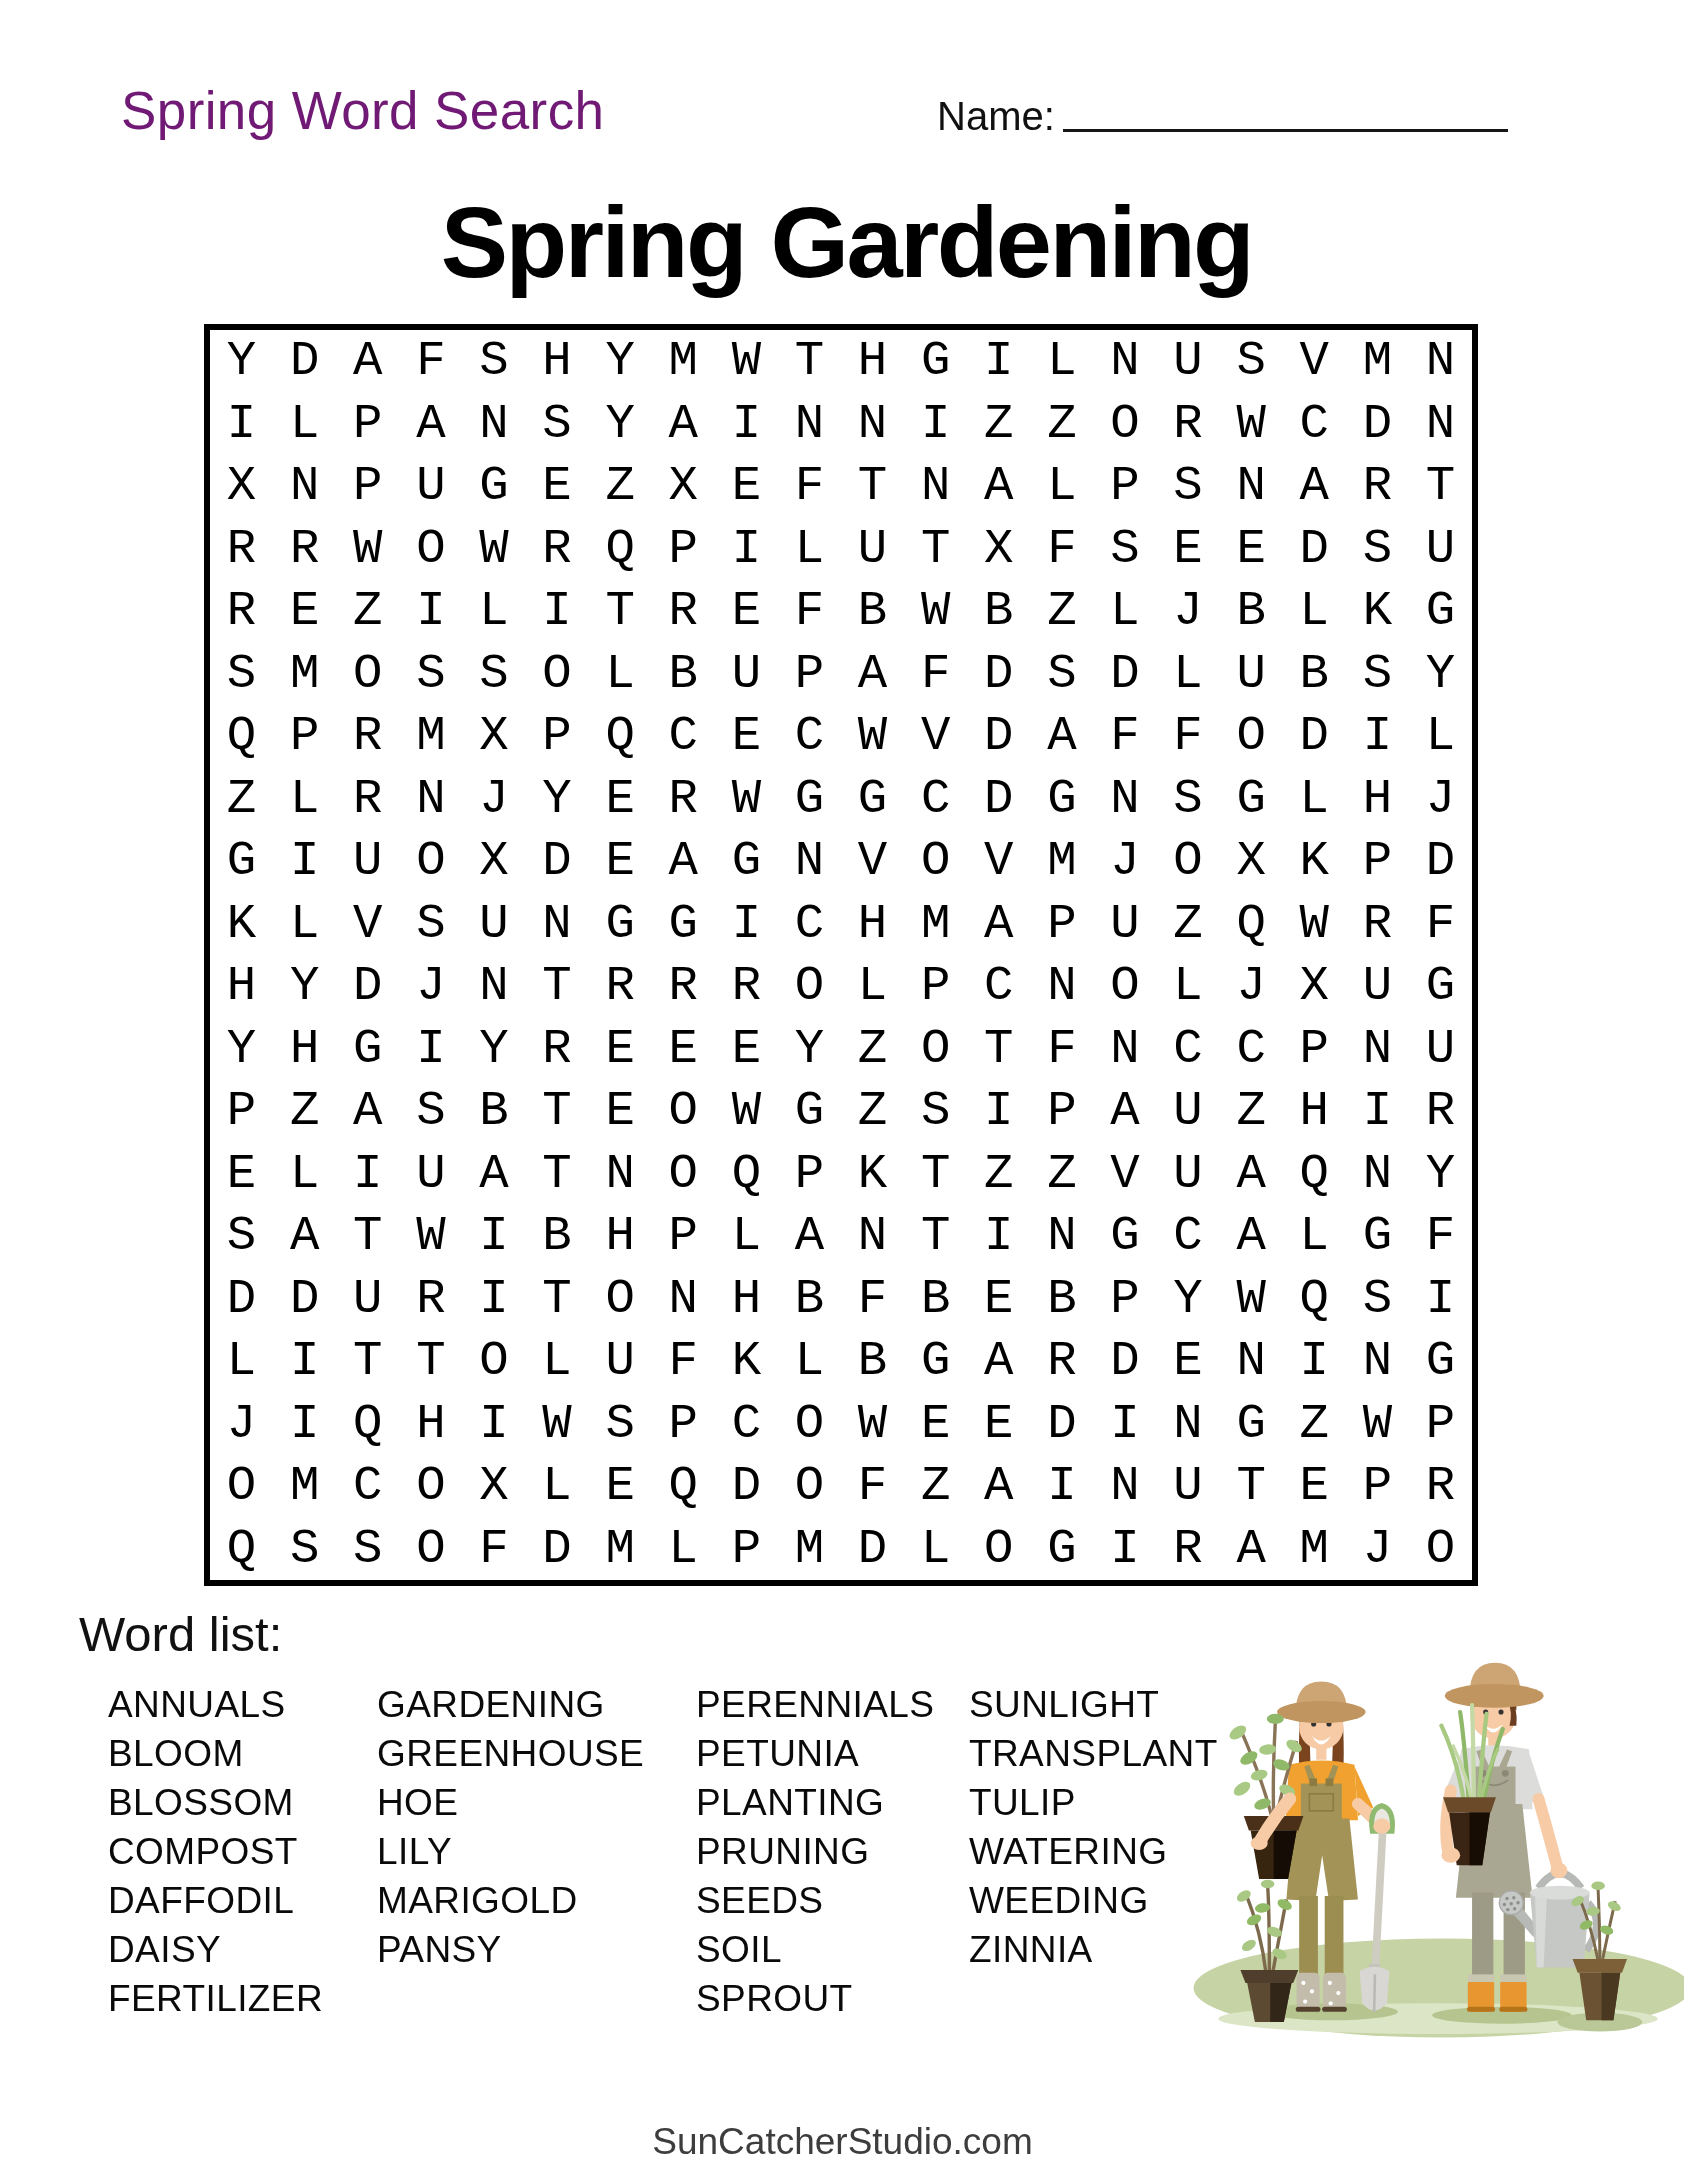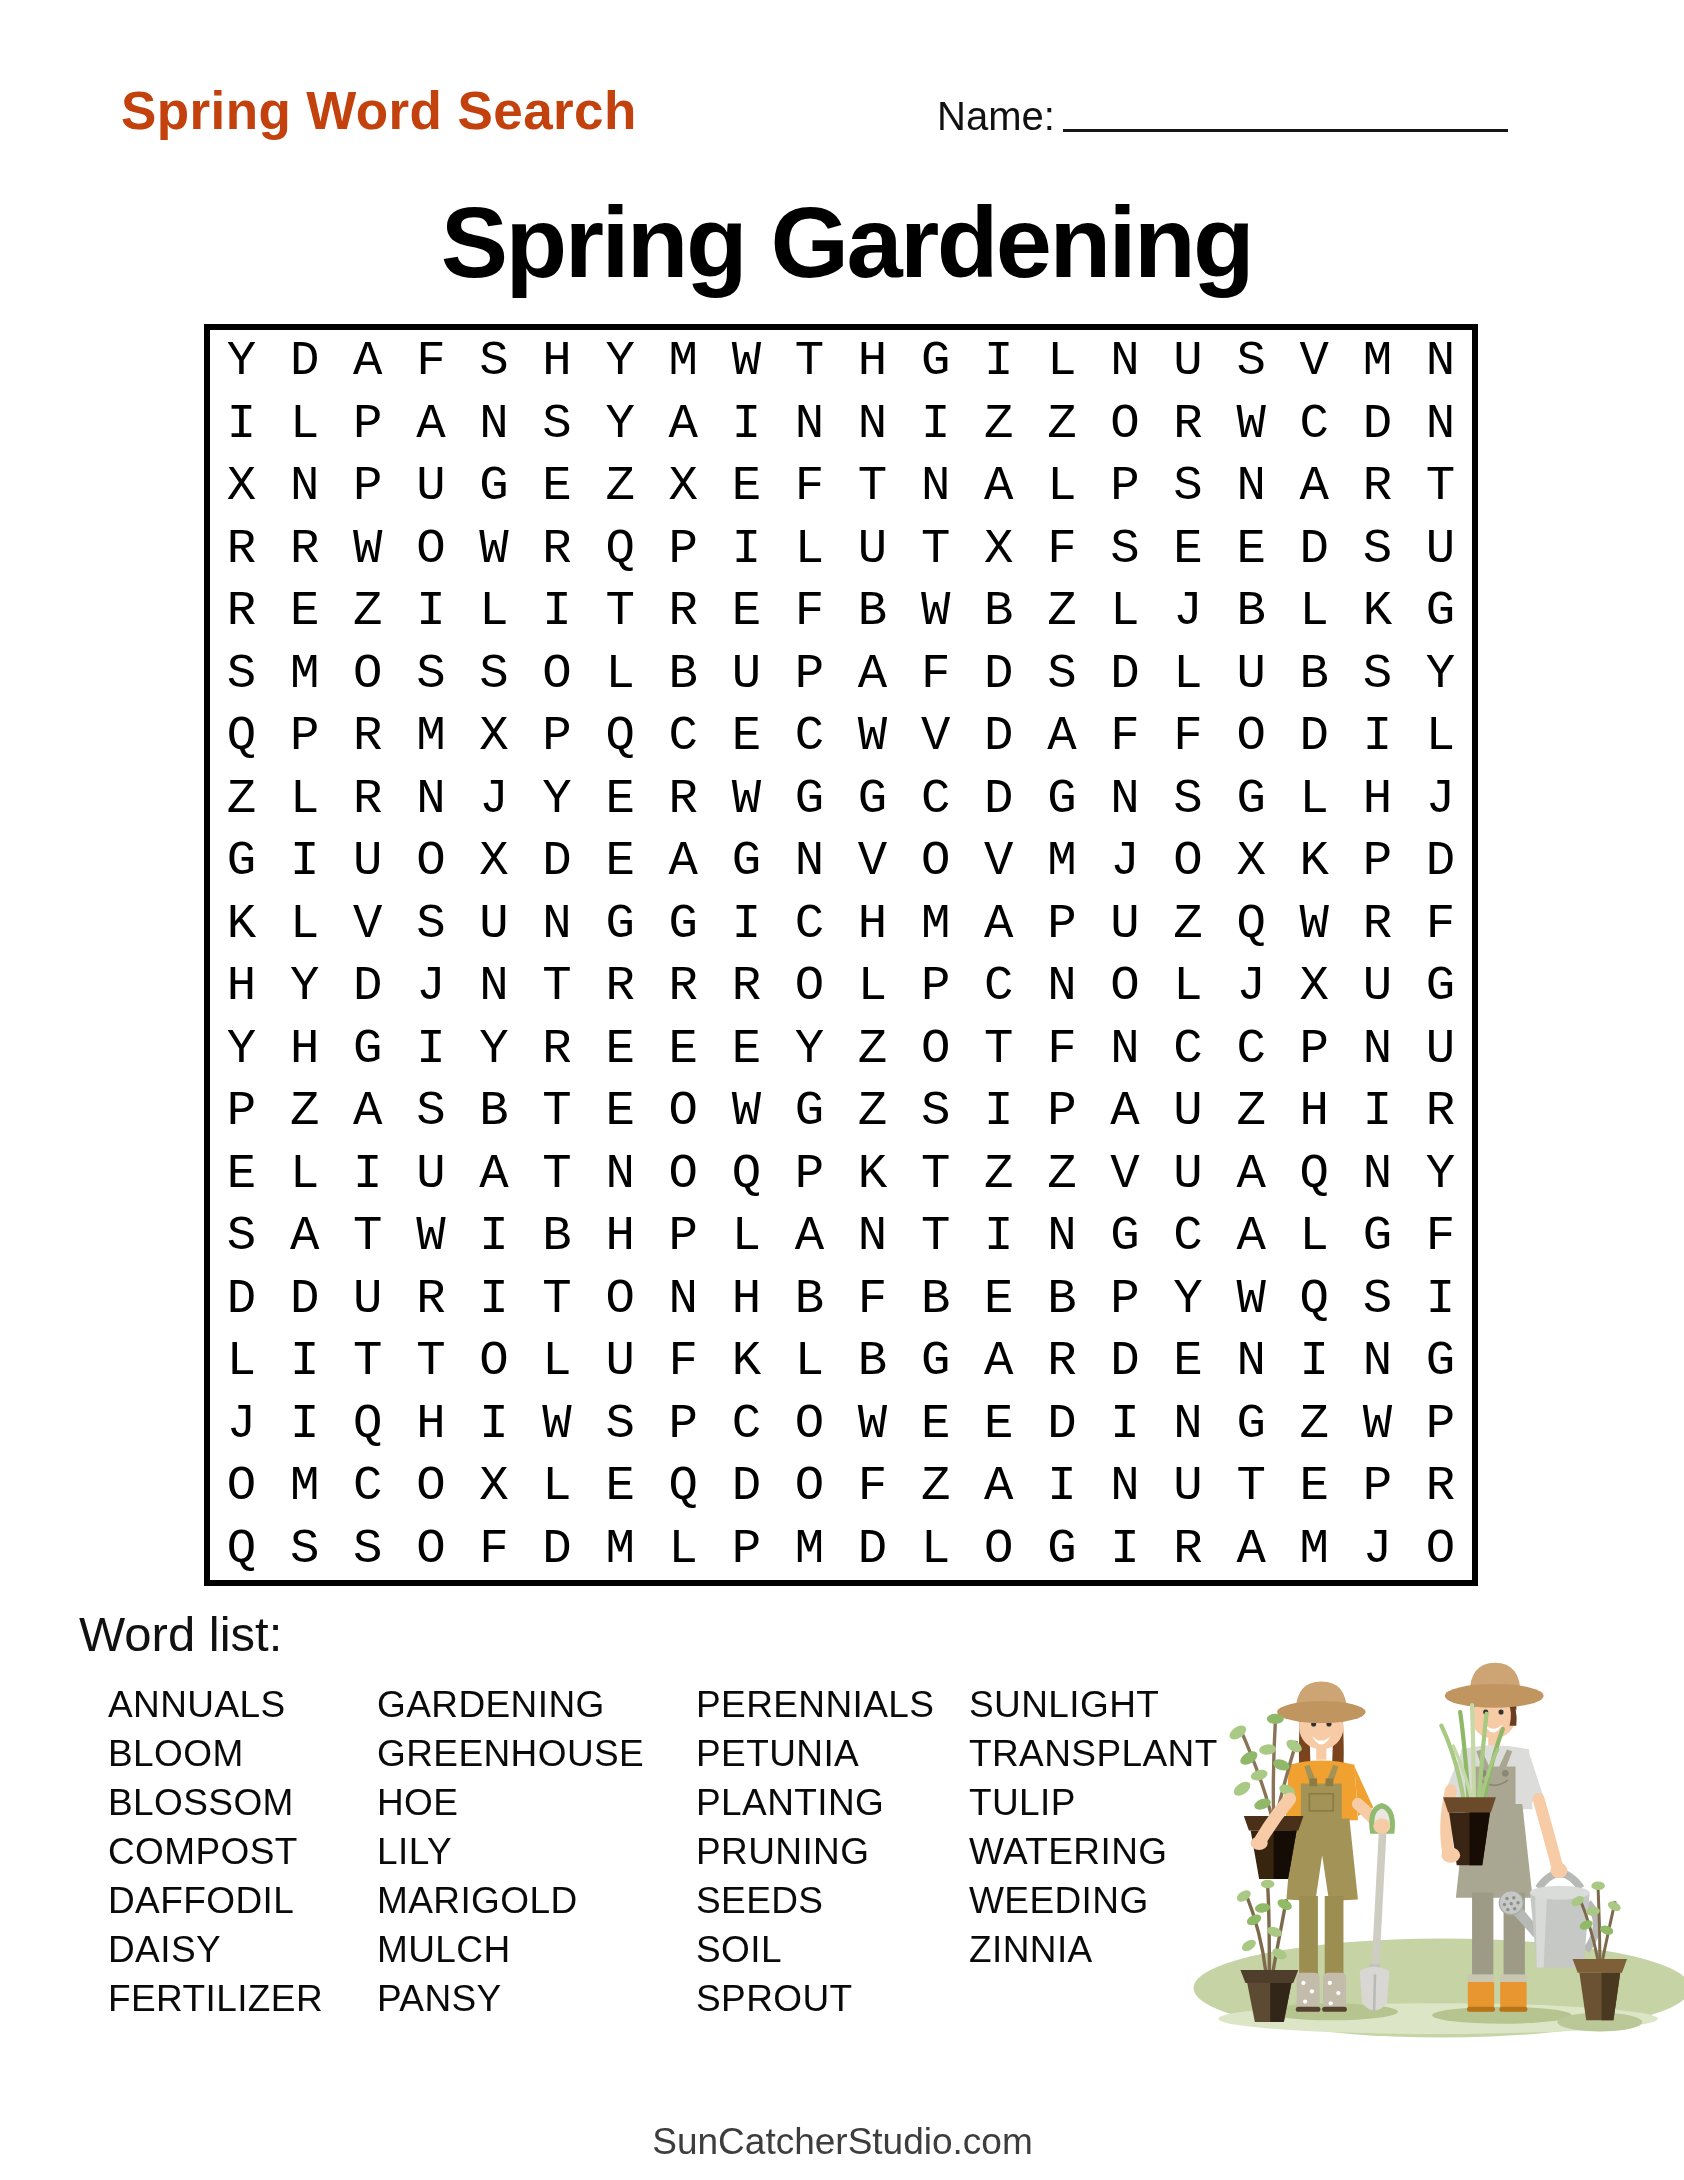--- a/index.html
+++ b/index.html
@@ -5,21 +5,21 @@
   html, body { margin: 0; padding: 0; overflow: hidden; }
   body {
     width: 1685px; height: 2181px;
     position: relative;
     background: #ffffff;
     font-family: "Liberation Sans", sans-serif;
     color: #000;
   }
   .worksheet-title {
     position: absolute; left: 121px; top: 80px;
-    font-size: 53px; font-weight: 700; letter-spacing: 0.4px; color: #c2410c;
+    font-size: 53px; font-weight: 400; letter-spacing: 0.4px; color: #701a75;
   }
   .name-row {
     position: absolute; left: 937px; top: 94px;
     display: flex; align-items: flex-end;
   }
   .name-label { font-size: 40px; font-weight: 400; color: #111; }
   .name-line {
     width: 445px; height: 3.4px; background: #161616;
     margin-left: 8.5px; margin-bottom: 6.8px;
   }
@@ -493,21 +493,20 @@
       <div class="word-item">DAFFODIL</div>
       <div class="word-item">DAISY</div>
       <div class="word-item">FERTILIZER</div>
     </div>
     <div class="word-col">
       <div class="word-item">GARDENING</div>
       <div class="word-item">GREENHOUSE</div>
       <div class="word-item">HOE</div>
       <div class="word-item">LILY</div>
       <div class="word-item">MARIGOLD</div>
-      <div class="word-item">MULCH</div>
       <div class="word-item">PANSY</div>
     </div>
     <div class="word-col">
       <div class="word-item">PERENNIALS</div>
       <div class="word-item">PETUNIA</div>
       <div class="word-item">PLANTING</div>
       <div class="word-item">PRUNING</div>
       <div class="word-item">SEEDS</div>
       <div class="word-item">SOIL</div>
       <div class="word-item">SPROUT</div>

